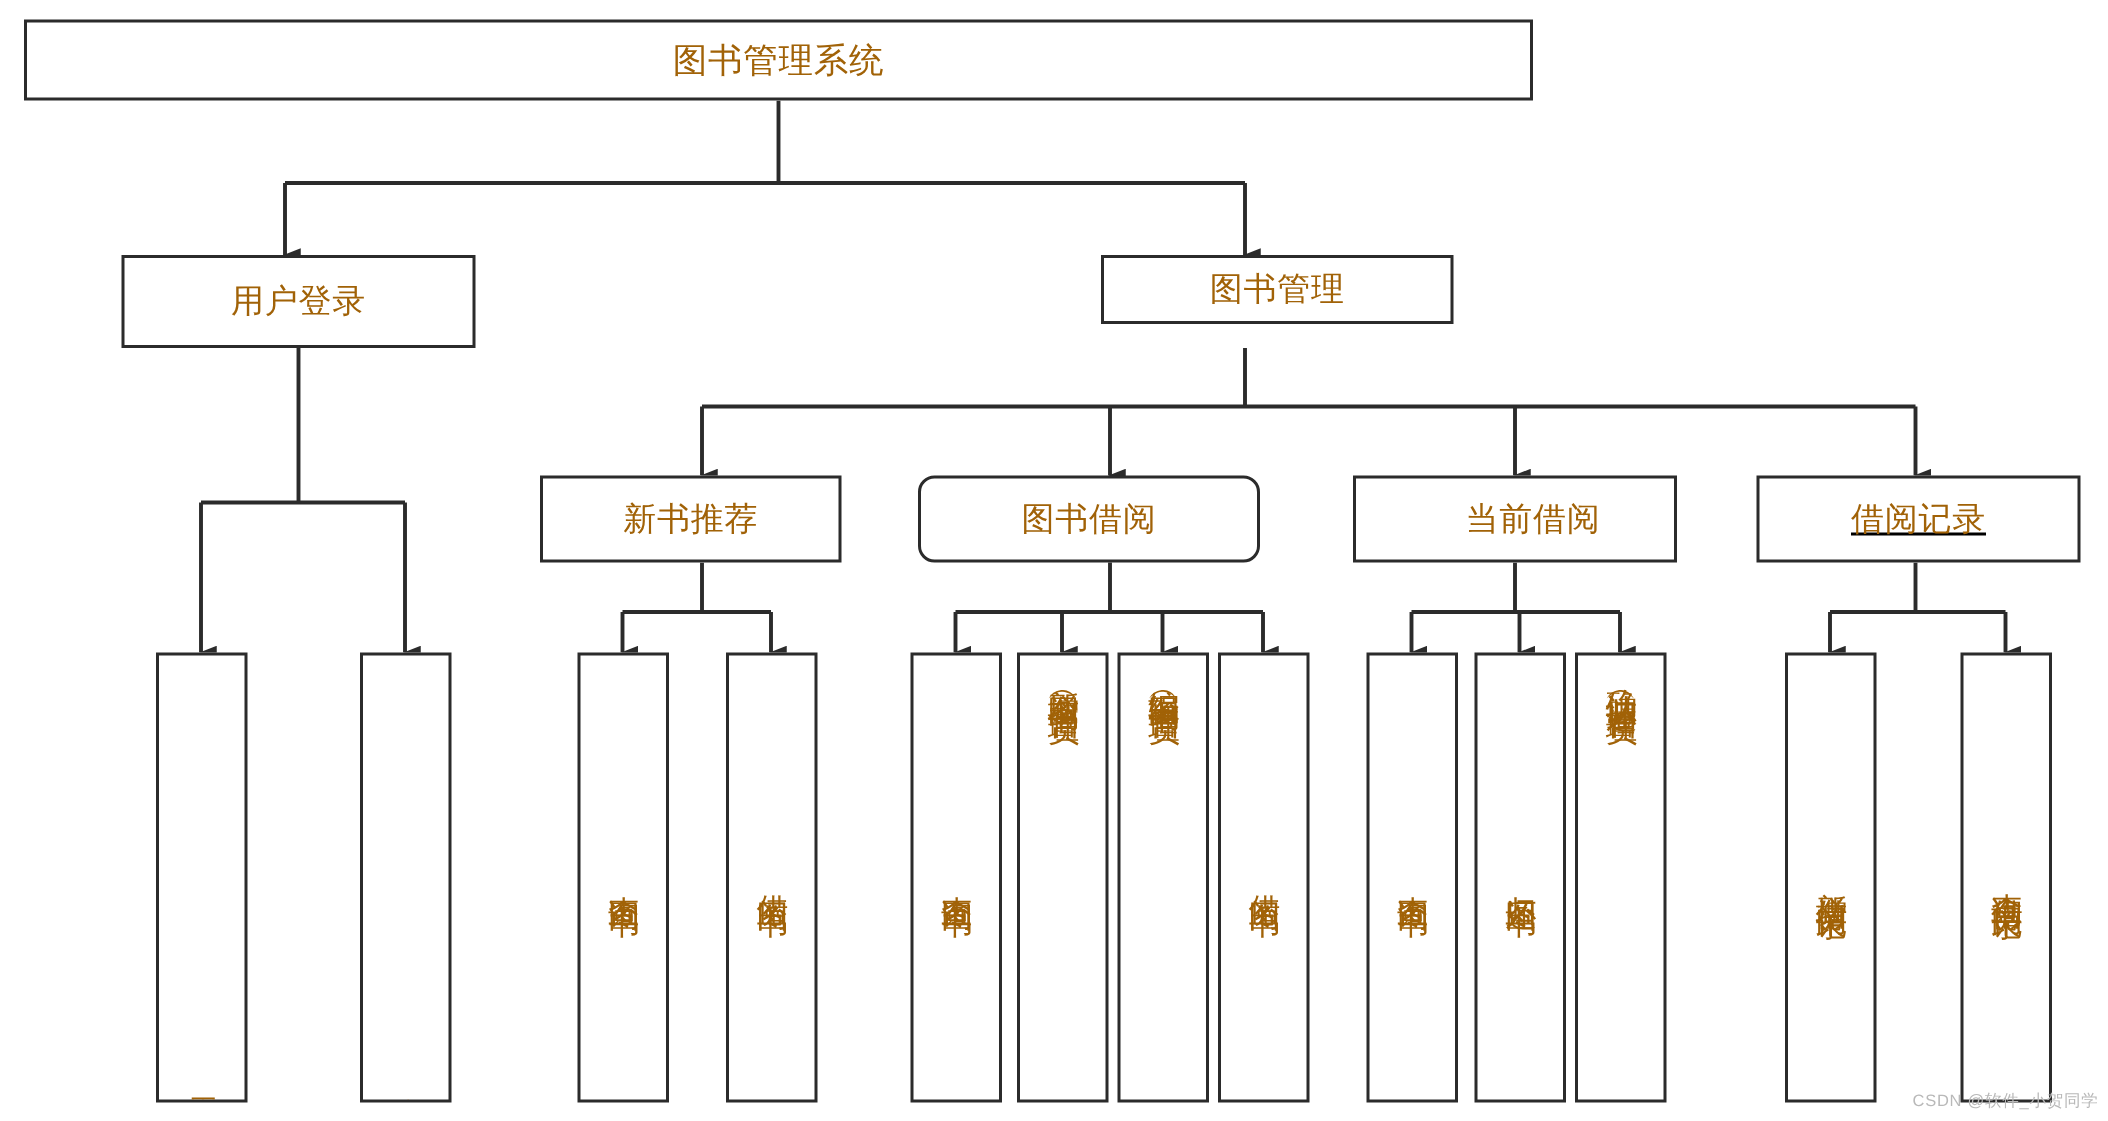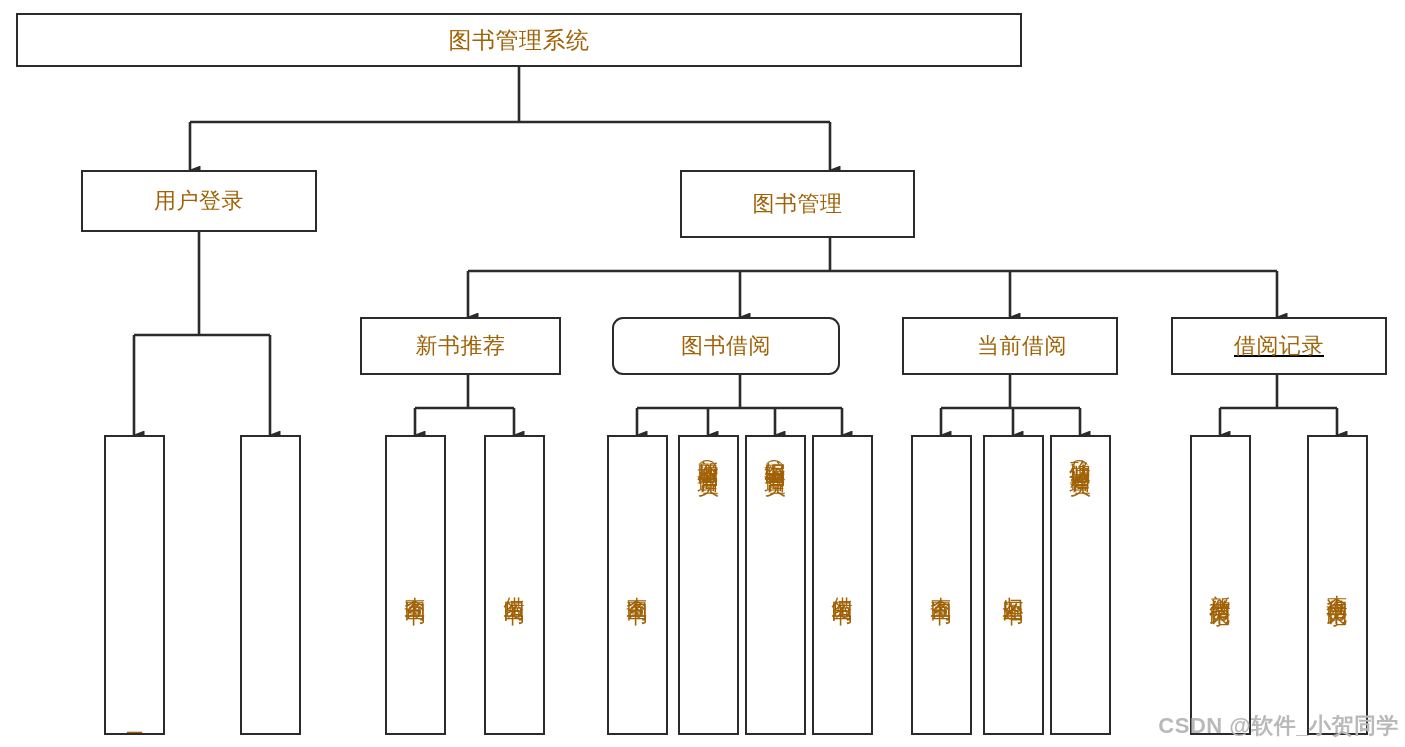--- a/index.html
+++ b/index.html
@@ -62,25 +62,24 @@
   }
   .node-leaf.leaf-top {
     align-items: flex-start;
     padding-bottom: 0;
     padding-top: 6px;
   }
   #watermark {
     position: absolute;
     right: 6px;
     bottom: 6px;
-    font-size: 22px;
+    font-size: 11px;
     color: #b9b9b9;
     white-space: nowrap;
     letter-spacing: 0.5px;
-    font-weight: bold;
   }
 </style>
 </head>
 <body>
 
 <div id="diagram-root">
 
   <svg id="diagram-svg" viewBox="0 0 1405 747" preserveAspectRatio="none" aria-hidden="true">
     <defs>
       <marker id="arrowhead" markerWidth="10" markerHeight="12" refX="4.5" refY="10.5" orient="auto" markerUnits="userSpaceOnUse">
@@ -124,21 +123,21 @@
       </g>
   </svg>
 
   <div id="nodes-layer">
       <div class="node-box node-root" style="left: 16px; top: 13px; width: 1006px; height: 54px;">
         <span class="node-label">图书管理系统</span>
       </div>
       <div class="node-box node-l1" style="left: 81px; top: 170px; width: 236px; height: 62px;">
         <span class="node-label">用户登录</span>
       </div>
-      <div class="node-box node-l1" style="left: 680px; top: 170px; width: 235px; height: 68px;">
+      <div class="node-box node-l1" style="left: 734px; top: 170px; width: 235px; height: 46px;">
         <span class="node-label">图书管理</span>
       </div>
       <div class="node-box node-l2" style="left: 360px; top: 317px; width: 201px; height: 58px;">
         <span class="node-label">新书推荐</span>
       </div>
       <div class="node-box node-l2" style="left: 612px; top: 317px; width: 228px; height: 58px; border-radius: 11px;">
         <span class="node-label">图书借阅</span>
       </div>
       <div class="node-box node-l2" style="left: 902px; top: 317px; width: 216px; height: 58px; padding-left: 24px;">
         <span class="node-label">当前借阅</span>

